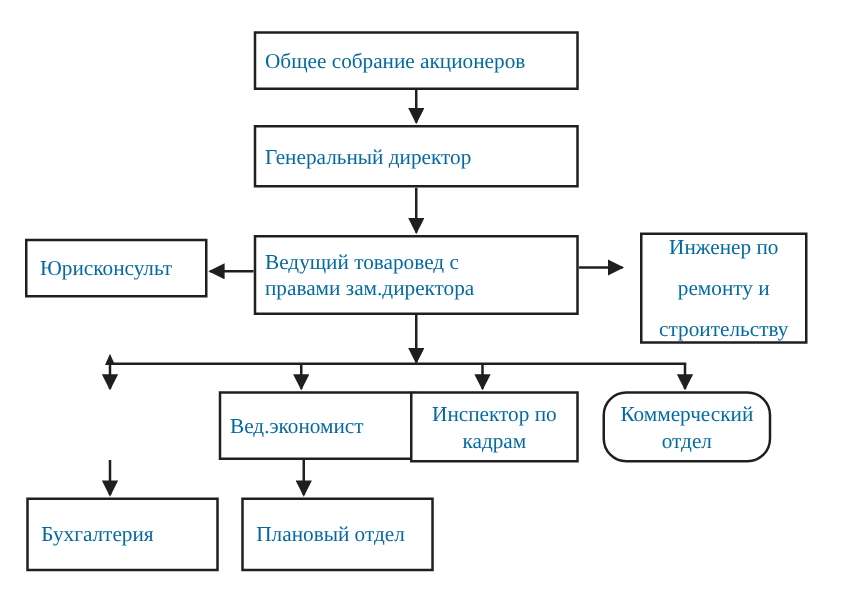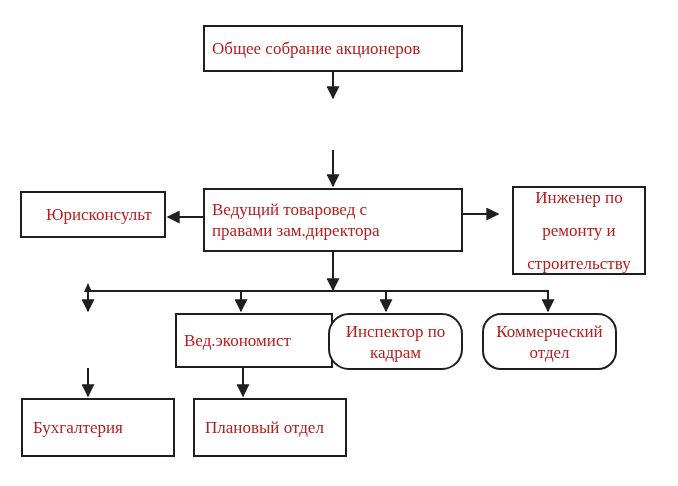--- a/index.html
+++ b/index.html
@@ -6,21 +6,21 @@
     margin: 0;
     padding: 0;
     background: #ffffff;
   }
   .canvas {
     position: relative;
     width: 678px;
     height: 486px;
     background: #ffffff;
     font-family: "Liberation Serif", "DejaVu Serif", serif;
-    color: #b91c1c;
+    color: #0369a1;
     overflow: hidden;
   }
   .connectors {
     position: absolute;
     left: 0;
     top: 0;
     width: 678px;
     height: 486px;
   }
   .node {
@@ -35,26 +35,26 @@
   }
   .node-label {
     white-space: pre-line;
   }
   .align-left { justify-content: flex-start; text-align: left; }
   .align-center { justify-content: center; text-align: center; }
 
   
   .n-general-meeting   { left: 203px; top: 25px;  width: 260px; height: 47px; padding-left: 7px; }
   .n-general-director  { left: 203px; top: 100px; width: 260px; height: 50px; padding-left: 7px; }
-  .n-legal-counsel     { left: 20px;  top: 191px; width: 146px; height: 47px; padding-left: 24px; }
+  .n-legal-counsel     { left: 20px;  top: 191px; width: 146px; height: 47px; padding-left: 10px; }
   .n-lead-merchandiser { left: 203px; top: 188px; width: 260px; height: 64px; padding-left: 7px; }
   .n-engineer          { left: 512px; top: 186px; width: 134px; height: 89px; line-height: 33px; }
   .n-chief-accountant  { left: 24px;  top: 313px; width: 131px; height: 55px; padding-left: 10px; }
   .n-lead-economist    { left: 175px; top: 313px; width: 158px; height: 55px; padding-left: 7px; }
-  .n-hr-inspector      { left: 328px; top: 313px; width: 135px; height: 57px; border-radius: 21px; }
+  .n-hr-inspector      { left: 328px; top: 313px; width: 135px; height: 57px; }
   .n-commercial-dept   { left: 482px; top: 313px; width: 135px; height: 57px; border-radius: 19px; }
   .n-accounting        { left: 21px;  top: 398px; width: 154px; height: 59px; padding-left: 10px; }
   .n-planning-dept     { left: 176px; top: 398px; width: 154px; height: 59px; padding-left: 10px; margin-left: 17px; }
 </style>
 </head>
 <body>
 
 <div class="canvas">
 
   <svg class="connectors" viewBox="0 0 678 486" xmlns="http://www.w3.org/2000/svg">
@@ -85,20 +85,23 @@
 
     <line x1="88" y1="368" x2="88" y2="396" stroke="#1f1f1f" stroke-width="2" marker-end="url(#ah)"></line>
 
     <line x1="243" y1="368" x2="243" y2="396" stroke="#1f1f1f" stroke-width="2" marker-end="url(#ah)"></line>
   </svg>
 
   <div class="node n-general-meeting align-left">
     <span class="node-label">Общее собрание акционеров</span>
   </div>
 
+  <div class="node n-general-director align-left">
+    <span class="node-label">Генеральный директор</span>
+  </div>
 
   <div class="node n-legal-counsel align-left">
     <span class="node-label">Юрисконсульт</span>
   </div>
 
   <div class="node n-lead-merchandiser align-left">
     <span class="node-label">Ведущий товаровед с
 правами зам.директора</span>
   </div>
 

